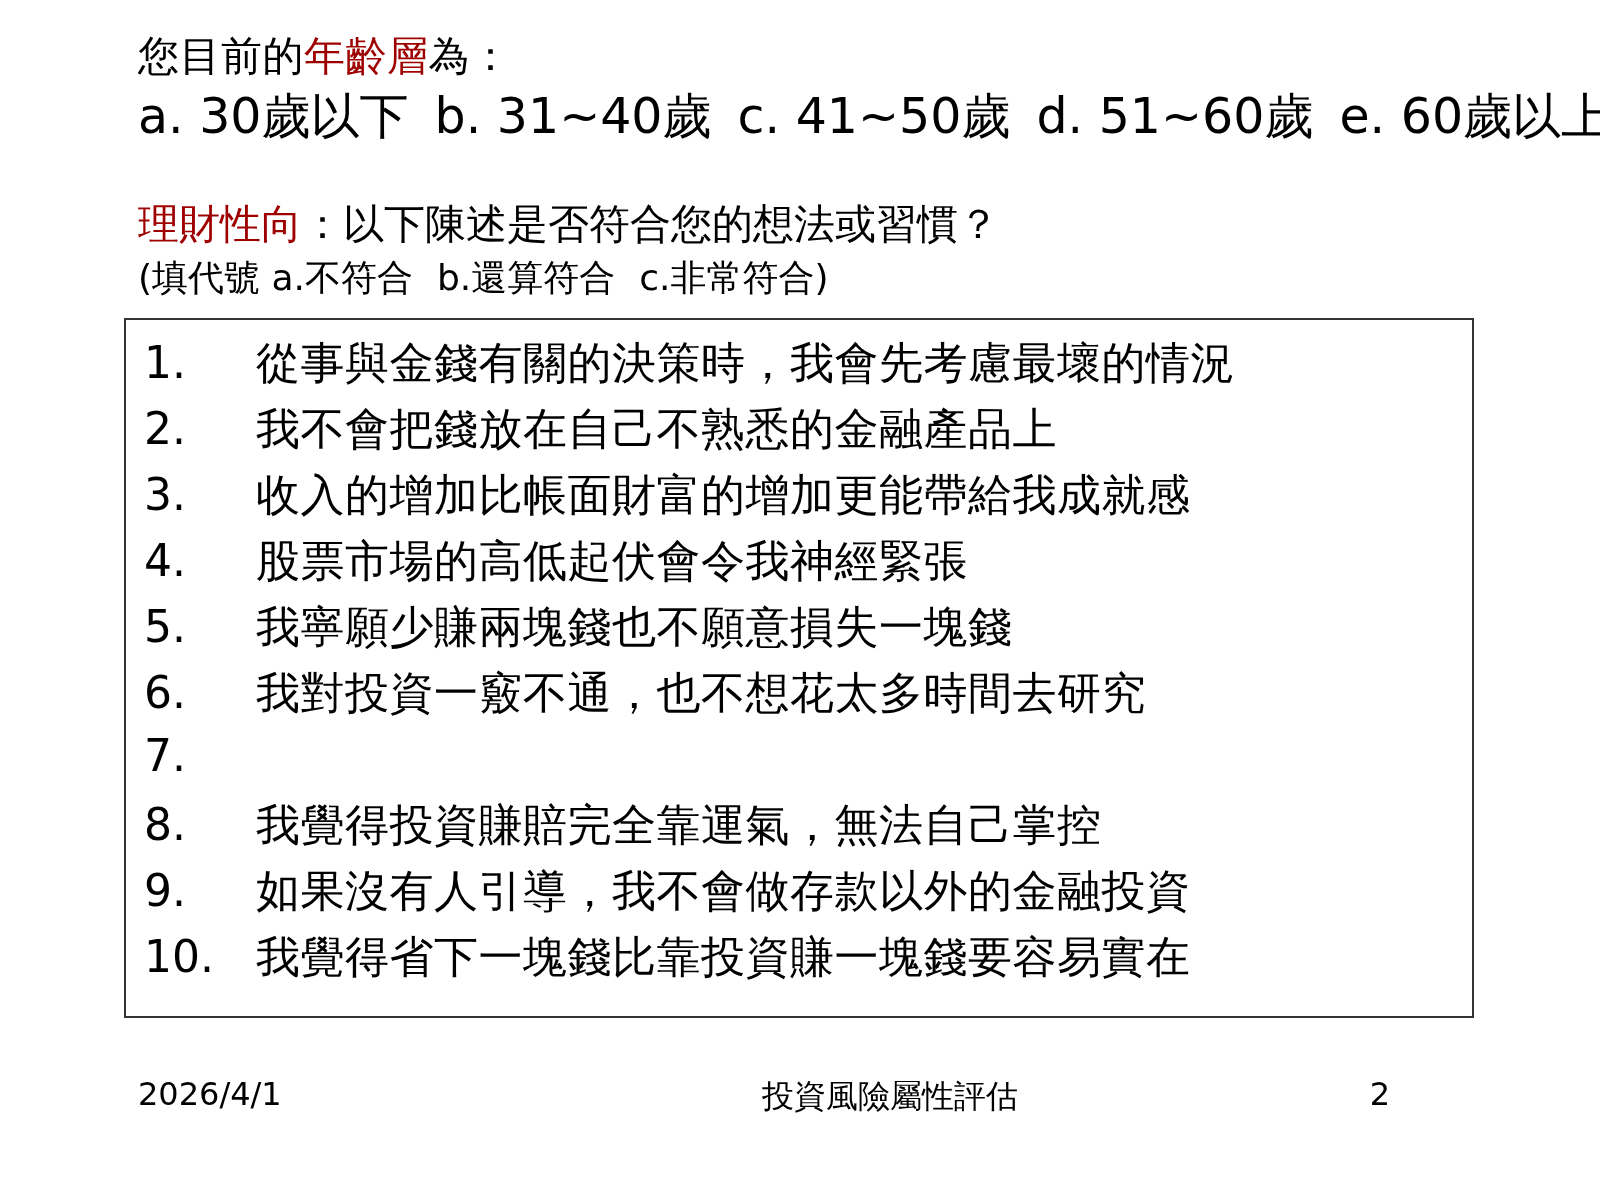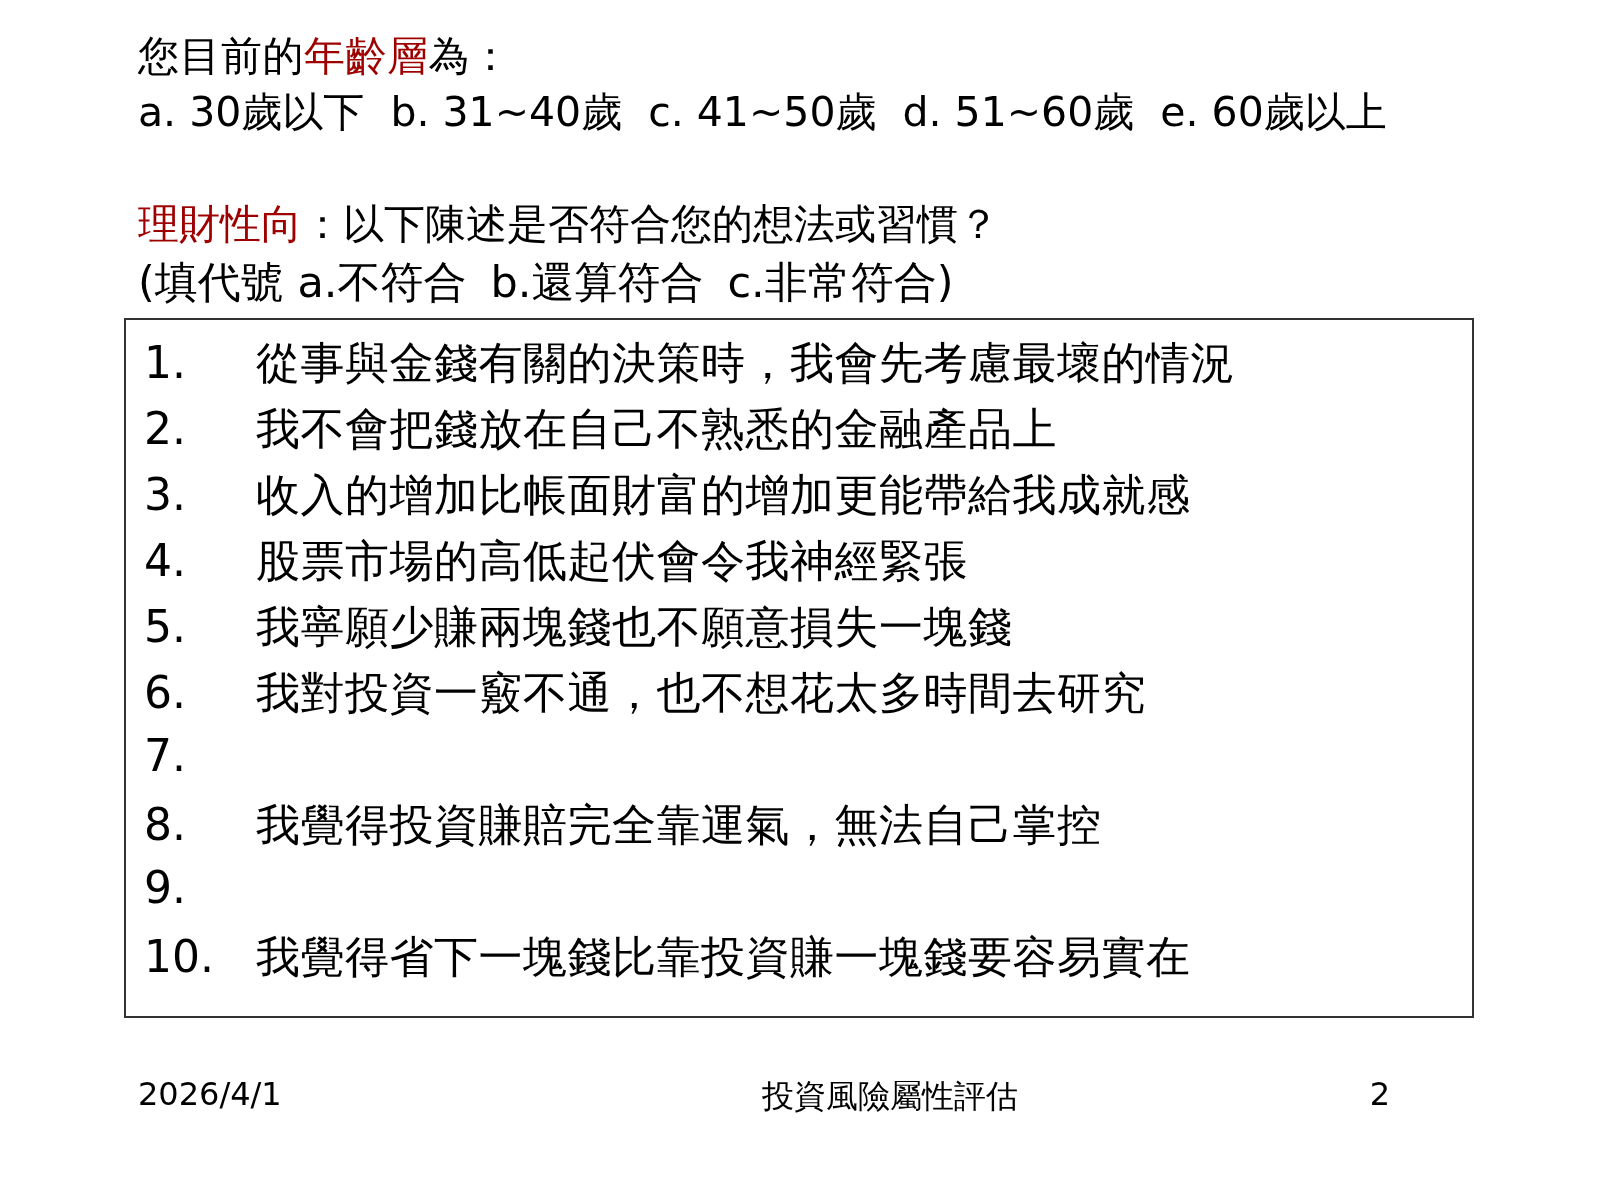--- a/index.html
+++ b/index.html
@@ -36,40 +36,40 @@
     font-size: 41px;
     line-height: 1.28;
     white-space: nowrap;
     letter-spacing: 0.5px;
   }
   .accent {
     color: #9e0000;
   }
 
   .line-opts {
-    font-size: 41px;
+    font-size: 49px;
     line-height: 1.28;
     white-space: nowrap;
     margin-top: 4px;
   }
   .opt-sp { display: inline-block; width: 26px; }
 
   .q2-block {
     position: absolute;
     left: 92px;
     top: 198px;
     width: 1420px;
   }
   .line-q2 {
     font-size: 41px;
     line-height: 1.3;
     white-space: nowrap;
   }
   .line-q2sub {
-    font-size: 43px;
+    font-size: 36px;
     line-height: 1.3;
     white-space: nowrap;
     margin-top: 4px;
   }
   .sub-sp { display: inline-block; width: 24px; }
 
   .items-box {
     position: absolute;
     left: 78px;
     top: 318px;
@@ -186,20 +186,21 @@
       <span class="item-num">7.</span>
     </div>
 
     <div class="item-row">
       <span class="item-num">8.</span>
       <span class="item-text">我覺得投資賺賠完全靠運氣，無法自己掌控</span>
     </div>
 
     <div class="item-row">
       <span class="item-num">9.</span>
+      <span class="item-text">如果沒有人引導，我不會做存款以外的金融投資</span>
     </div>
 
     <div class="item-row">
       <span class="item-num">10.</span>
       <span class="item-text">我覺得省下一塊錢比靠投資賺一塊錢要容易實在</span>
     </div>
 
   </div>
 
   <div class="footer">

